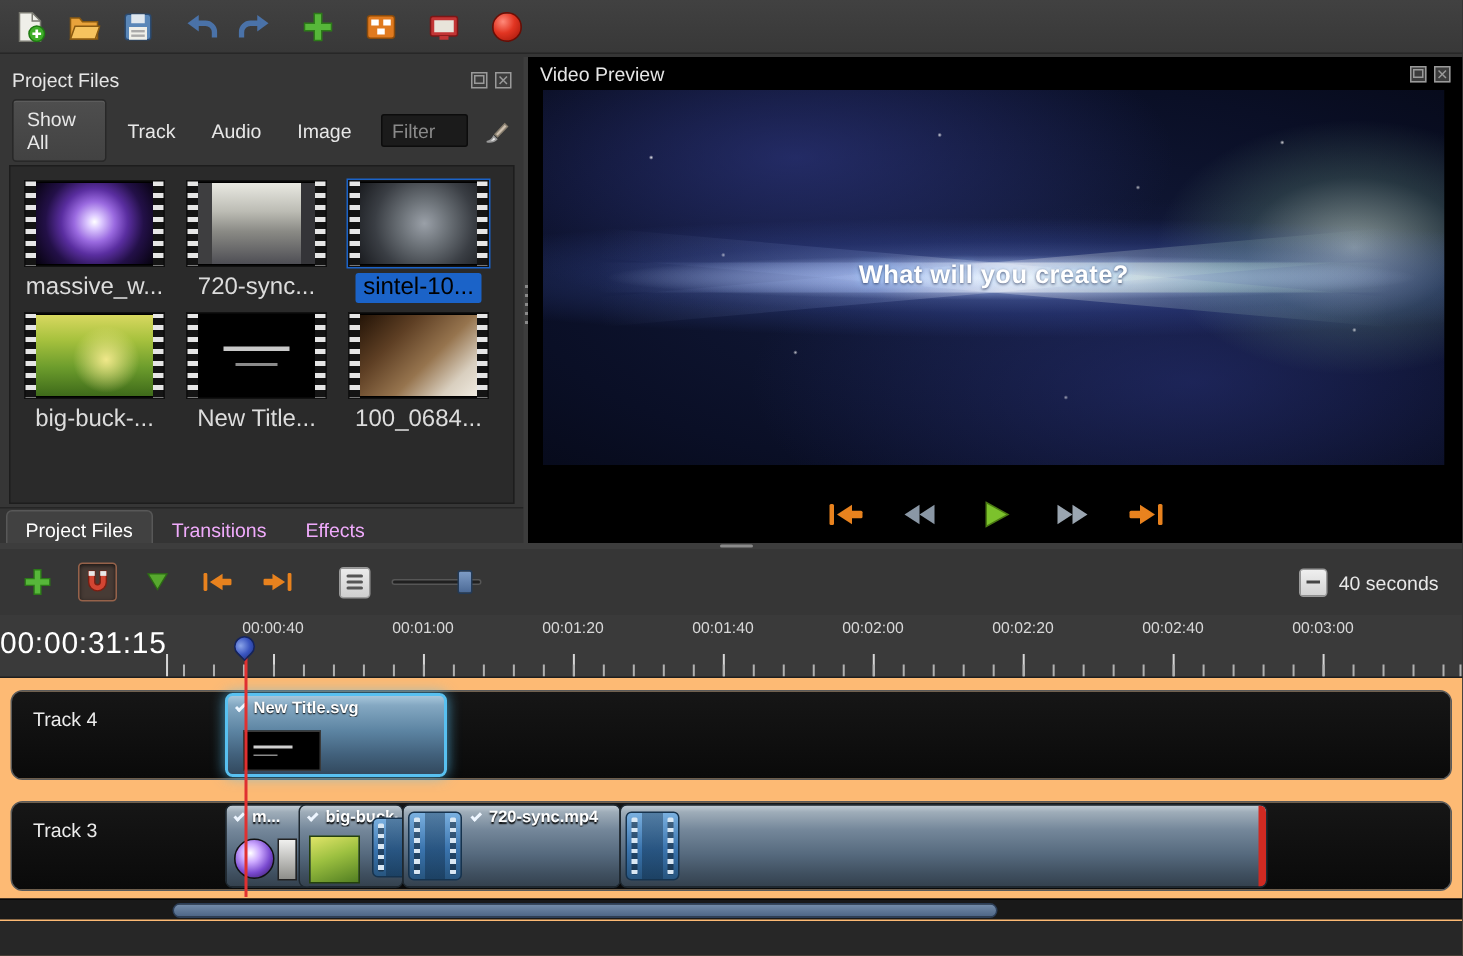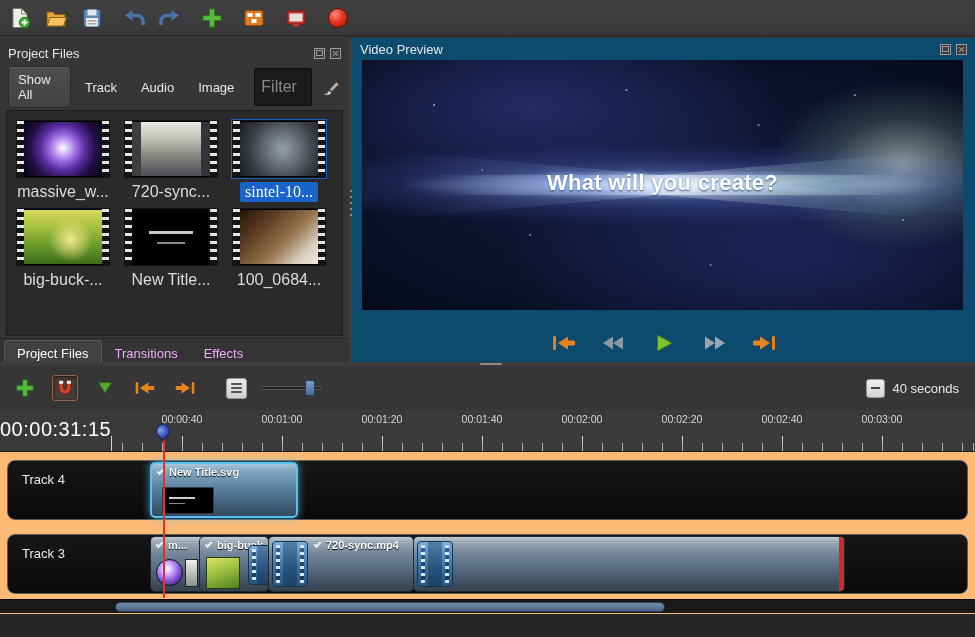--- a/index.html
+++ b/index.html
@@ -12,36 +12,36 @@
     background:linear-gradient(#414141,#383838); border-bottom:1px solid #272727;
     display:flex; align-items:center; gap:8px; padding:0 6px; }
   .tb-btn { width:28px; height:28px; display:flex; align-items:center; justify-content:center; border-radius:3px; }
   .gap-s { margin-left:6px; }
   .record-ball { width:20px; height:20px; border-radius:50%;
     background:radial-gradient(circle at 35% 30%, #ff8a7a, #e23522 45%, #9c1408 100%);
     border:1px solid #6a0d04; }
 
   
   .left-panel { position:absolute; top:42px; left:0; width:349px; height:324px; background:#363636; }
-  .right-panel { position:absolute; top:38px; left:352px; right:0; height:324px; background:#0c4a6e; }
+  .right-panel { position:absolute; top:38px; left:352px; right:0; height:324px; background:#000000; }
   .panel-head { position:absolute; top:0; left:0; right:0; height:22px; display:flex; align-items:center; padding:0 8px; }
   .panel-title { font-size:13px; color:#e6e6e6; }
   .dock-btns { margin-left:auto; display:flex; gap:5px; }
   .dock-btn { width:11px; height:11px; border:1px solid #9a9a9a; position:relative; background:#3c3c3c; }
   .dock-float::before { content:""; position:absolute; right:1px; top:1px; width:5px; height:4px; border:1px solid #9a9a9a; }
   .dock-close::before, .dock-close::after { content:""; position:absolute; left:1px; top:4px; width:7px; height:1px; background:#9a9a9a; }
   .dock-close::before { transform:rotate(45deg); }
   .dock-close::after { transform:rotate(-45deg); }
 
   
   .pf-toolbar { position:absolute; top:30px; left:8px; right:8px; height:30px; display:flex; align-items:center; gap:4px; }
   .pf-tab { font-size:13px; color:#e8e8e8; padding:5px 9px; border-radius:3px; border:1px solid transparent; }
   .pf-tab.active { background:linear-gradient(#4e4e4e,#424242); border:1px solid #282828; box-shadow:inset 0 1px 0 #5c5c5c; }
-  .filter-input { width:58px; height:38px; background:#1b1b1b; border:1px solid #0c0c0c; border-radius:2px;
-    color:#fdba74; font-size:16px; padding:0 6px; margin-left:6px; font-family:"Liberation Sans", sans-serif; }
+  .filter-input { width:58px; height:22px; background:#1b1b1b; border:1px solid #0c0c0c; border-radius:2px;
+    color:#fdba74; font-size:13px; padding:0 6px; margin-left:6px; font-family:"Liberation Sans", sans-serif; }
   .filter-input::placeholder { color:#8a8a8a; }
   .brush-btn { width:24px; height:24px; display:flex; align-items:center; justify-content:center; margin-left:4px; }
 
   
   .files-grid { position:absolute; top:68px; left:6px; right:6px; bottom:30px; background:#2a2a2a;
     border:1px solid #1d1d1d; padding:6px 2px; display:flex; flex-wrap:wrap; align-content:flex-start; }
   .file-item { width:108px; padding:3px 2px; display:flex; flex-direction:column; align-items:center; }
   .thumb { position:relative; width:94px; height:58px; background:#000; border:1px solid #111; }
   .thumb::before, .thumb::after { content:""; position:absolute; top:0; bottom:0; width:7px;
     background:repeating-linear-gradient(180deg,#e6e6e6 0 3px,#141414 3px 8px); z-index:2; }
@@ -51,21 +51,21 @@
   .pic-corridor { background:linear-gradient(90deg,#3e3e40 0 12%, transparent 12% 88%, #343438 88%),
                   linear-gradient(180deg,#e9e9e2 0%, #bcbcb4 35%, #8a8a85 60%, #4e4e54 100%); }
   .pic-sintel { background:radial-gradient(circle at 55% 50%, #9aa0a8 0%, #6a7076 32%, #3a3e44 65%, #191b1f 100%); }
   .pic-bigbuck { background:radial-gradient(circle at 60% 55%, #f0e88a 0%, transparent 40%),
                  linear-gradient(180deg,#d8d860 0%, #a8c23e 30%, #6c9c2c 65%, #3e6a1a 100%); }
   .pic-title { background:#000; background-image:linear-gradient(#c8c8c8,#c8c8c8),linear-gradient(#8a8a8a,#8a8a8a);
     background-size:44px 3px, 28px 2px; background-position:center 42%, center 62%; background-repeat:no-repeat; }
   .pic-room { background:linear-gradient(135deg,#241407 0%, #5e3f24 30%, #96744e 58%, #d9cfbf 82%, #efeae0 100%); }
   .file-label { margin-top:4px; font-size:16px; color:#dcdcdc; padding:1px 5px; border-radius:2px; max-width:104px;
     white-space:nowrap; overflow:hidden; }
-  .file-item.selected .file-label { background:#1b63c8; color:#ffffff;font-family:Liberation Serif, serif; }
+  .file-item.selected .file-label { background:#1b63c8; color:#000000; }
   .file-item.selected .thumb { outline:1px solid #1b63c8; }
 
   
   .pf-bottom-tabs { position:absolute; left:0; right:0; bottom:0; height:28px; background:#343434;
     border-top:1px solid #252525; display:flex; align-items:flex-end; padding:0 4px; }
   .pfb-tab { font-size:13px; color:#f0abfc; padding:5px 12px; border:1px solid transparent; border-bottom:none;
     border-radius:4px 4px 0 0; }
   .pfb-tab.active { background:#414141; border-color:#585858; color:#fff; }
 
   
@@ -91,21 +91,21 @@
       radial-gradient(ellipse 75% 16% at 52% 50%, rgba(140,170,255,.5), rgba(80,110,220,.2) 60%, transparent 100%),
       radial-gradient(ellipse 22% 34% at 90% 42%, rgba(235,255,235,.55), rgba(150,210,170,.2) 55%, transparent 100%),
       radial-gradient(ellipse 60% 60% at 28% 18%, rgba(58,68,158,.5), transparent 70%),
       radial-gradient(ellipse 70% 70% at 72% 78%, rgba(48,58,140,.45), transparent 70%),
       radial-gradient(ellipse 95% 95% at 50% 50%, #131b3c 0%, #0a0f26 55%, #03050e 100%);
   }
   .ray { position:absolute; left:6%; right:6%; top:46%; height:8%;
     background:linear-gradient(90deg, transparent, rgba(170,195,255,.28) 35%, rgba(255,255,255,.55) 52%, rgba(190,230,205,.3) 78%, transparent); }
   .ray.r2 { transform:rotate(5deg); opacity:.5; } .ray.r3 { transform:rotate(-5deg); opacity:.5; }
   .video-overlay-text { position:absolute; left:50%; top:50%; transform:translate(-50%,-58%);
-    color:#fff; font-size:22px; font-weight:bold; letter-spacing:.3px;
+    color:#fff; font-size:17px; font-weight:bold; letter-spacing:.3px;
     text-shadow:0 0 8px rgba(150,200,255,.95), 0 1px 2px rgba(0,0,30,.8); white-space:nowrap; }
   .transport { position:absolute; left:0; right:0; bottom:8px; display:flex; justify-content:center; gap:20px; align-items:center; }
   .tp-btn { width:30px; height:22px; display:flex; align-items:center; justify-content:center; }
 
   
   .tl-toolbar { position:absolute; top:366px; left:0; right:0; height:44px; display:flex; align-items:center; gap:14px; padding:0 12px; }
   .tl-btn { width:26px; height:26px; display:flex; align-items:center; justify-content:center; border-radius:3px; }
   .tl-btn.pressed { background:#473b35; border:1px solid #96624a; box-shadow:inset 0 1px 3px rgba(0,0,0,.65); }
   .mini-btn { width:21px; height:21px; background:linear-gradient(#ececec,#cfcfcf); border:1px solid #9a9a9a; border-radius:3px;
     display:flex; flex-direction:column; justify-content:center; gap:2px; padding:0 4px; margin-left:14px; }

